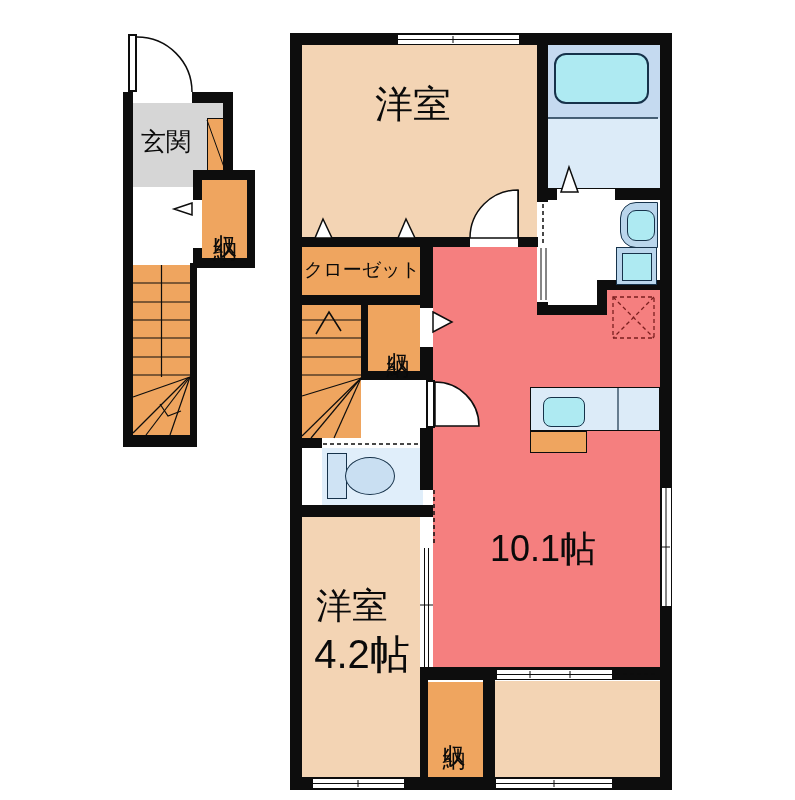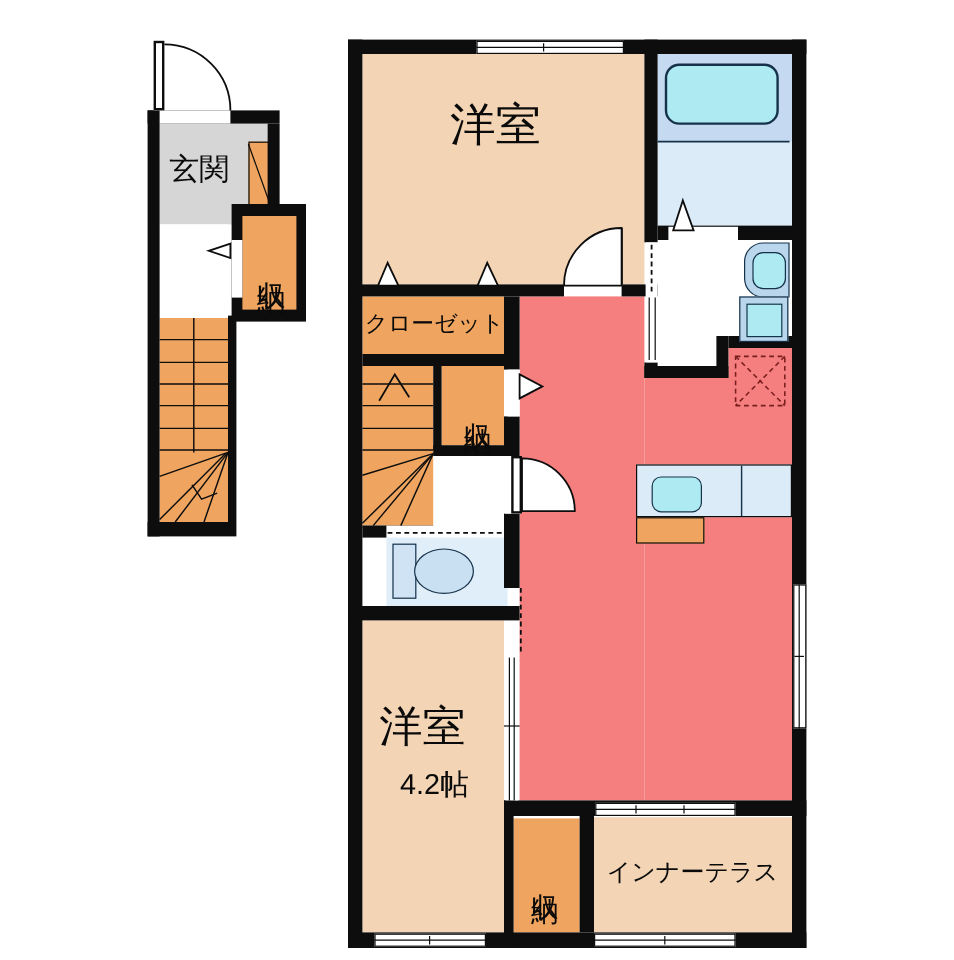--- a/index.html
+++ b/index.html
@@ -169,21 +169,21 @@
         <line x1="302" y1="375" x2="361" y2="375"></line>
       <line x1="361" y1="378" x2="302" y2="396"></line>
         <line x1="361" y1="378" x2="311" y2="438"></line>
       <line x1="361" y1="378" x2="334" y2="438"></line>
         <line x1="302" y1="436" x2="359" y2="380"></line>
       <polyline points="316,334 329,312 341,331" stroke-width="1.5"></polyline>
     </g>
   </svg>
 
   <div class="lbl" style="left:413px;top:104px;font-size:38px;">洋室</div>
+  <div class="lbl" style="left:543px;top:549px;font-size:36px;">10.1帖</div>
   <div class="lbl" style="left:352px;top:606px;font-size:36px;">洋室</div>
-  <div class="lbl" style="left:362px;top:654px;font-size:24px;text-align:right;">4.2帖</div>
+  <div class="lbl" style="left:362px;top:654px;font-size:40px;text-align:right;">4.2帖</div>
   <div class="lbl" style="left:166px;top:141px;font-size:25px;">玄関</div>
   <div class="lbl" style="left:362px;top:270px;font-size:19px;">クローゼット</div>
   <div class="lbl vlbl" style="left:225px;top:219px;font-size:24px;">収納</div>
   <div class="lbl vlbl" style="left:399px;top:338px;font-size:23px;">収納</div>
   <div class="lbl vlbl" style="left:455px;top:730px;font-size:23px;">収納</div>
-  <div class="lbl" style="left:577px;top:727px;font-size:20px;">インナーテラス</div>
 </div>
 
 </body></html>

